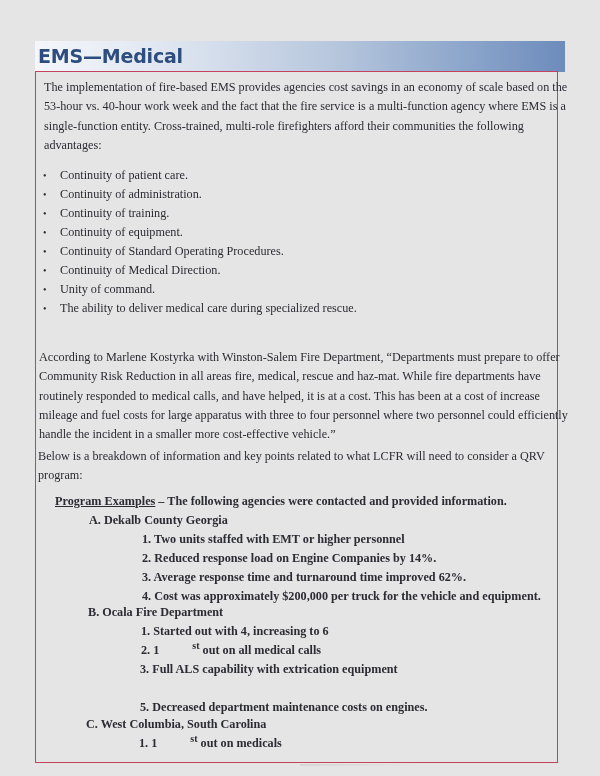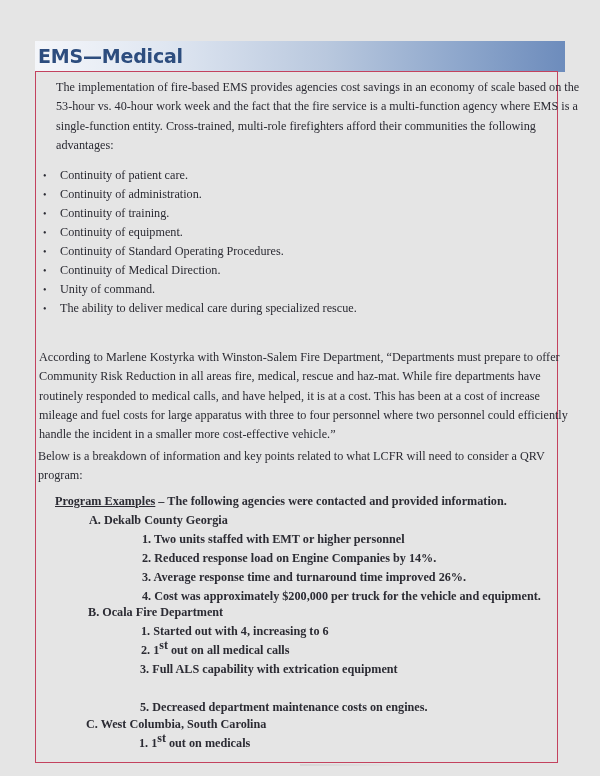--- a/index.html
+++ b/index.html
@@ -83,42 +83,42 @@
     white-space: nowrap;
     padding-left: 20px;
   }
   .bullet-list li .dot {
     position: absolute;
     left: 3px;
     top: 0;
     font-size: 10px;
   }
   .u { text-decoration: underline; }
-  sup { font-size: 12px; line-height: 0; vertical-align: 5px; }
+  sup { font-size: 10px; line-height: 0; vertical-align: 5px; margin-left: 33px; }
   .bottom-scan {
     position: absolute;
     left: 300px;
     top: 764px;
     width: 120px;
     height: 2px;
     background: linear-gradient(to right, rgba(200,200,200,0.5), rgba(220,220,220,0));
   }
 </style>
 </head>
 <body>
 
 <div class="page">
 
   <div class="banner">
     <div class="banner-title">EMS—Medical</div>
   </div>
 
   <div class="box"></div>
 
-  <div class="para" style="left:44px; top:78px;margin-left:12px;">
+  <div class="para" style="left:44px; top:78px;">
     <span class="line">The implementation of fire-based EMS provides agencies cost savings in an economy of scale based on the</span>
     <span class="line">53-hour vs. 40-hour work week and the fact that the fire service is a multi-function agency where EMS is a</span>
     <span class="line">single-function entity. Cross-trained, multi-role firefighters afford their communities the following</span>
     <span class="line">advantages:</span>
   </div>
 
   <ul class="bullet-list">
     <li><span class="dot">•</span><span>Continuity of patient care.</span></li>
     <li><span class="dot">•</span><span>Continuity of administration.</span></li>
     <li><span class="dot">•</span><span>Continuity of training.</span></li>
@@ -142,21 +142,21 @@
     <span class="line">handle the incident in a smaller more cost-effective vehicle.”</span>
   </div>
 
   <div class="txt" style="left:55px; top:492px;">
     <span class="u">Program Examples</span><span> – The following agencies were contacted and provided information.</span>
   </div>
 
   <div class="txt" style="left:89px; top:511px;">A. Dekalb County Georgia</div>
   <div class="txt" style="left:142px; top:530px;">1. Two units staffed with EMT or higher personnel</div>
   <div class="txt" style="left:142px; top:549px;">2. Reduced response load on Engine Companies by 14%.</div>
-  <div class="txt" style="left:142px; top:568px;">3. Average response time and turnaround time improved 26%.</div>
+  <div class="txt" style="left:142px; top:568px;">3. Average response time and turnaround time improved 62%.</div>
   <div class="txt" style="left:142px; top:587px;">4. Cost was approximately $200,000 per truck for the vehicle and equipment.</div>
 
   <div class="txt" style="left:88px; top:603px;">B. Ocala Fire Department</div>
   <div class="txt" style="left:141px; top:622px;">1. Started out with 4, increasing to 6</div>
   <div class="txt" style="left:141px; top:641px;"><span>2. 1</span><sup>st</sup><span> out on all medical calls</span></div>
   <div class="txt" style="left:140px; top:660px;">3. Full ALS capability with extrication equipment</div>
   <div class="txt" style="left:140px; top:698px;">5. Decreased department maintenance costs on engines.</div>
 
   <div class="txt" style="left:86px; top:715px;">C. West Columbia, South Carolina</div>
   <div class="txt" style="left:139px; top:734px;"><span>1. 1</span><sup>st</sup><span> out on medicals</span></div>

